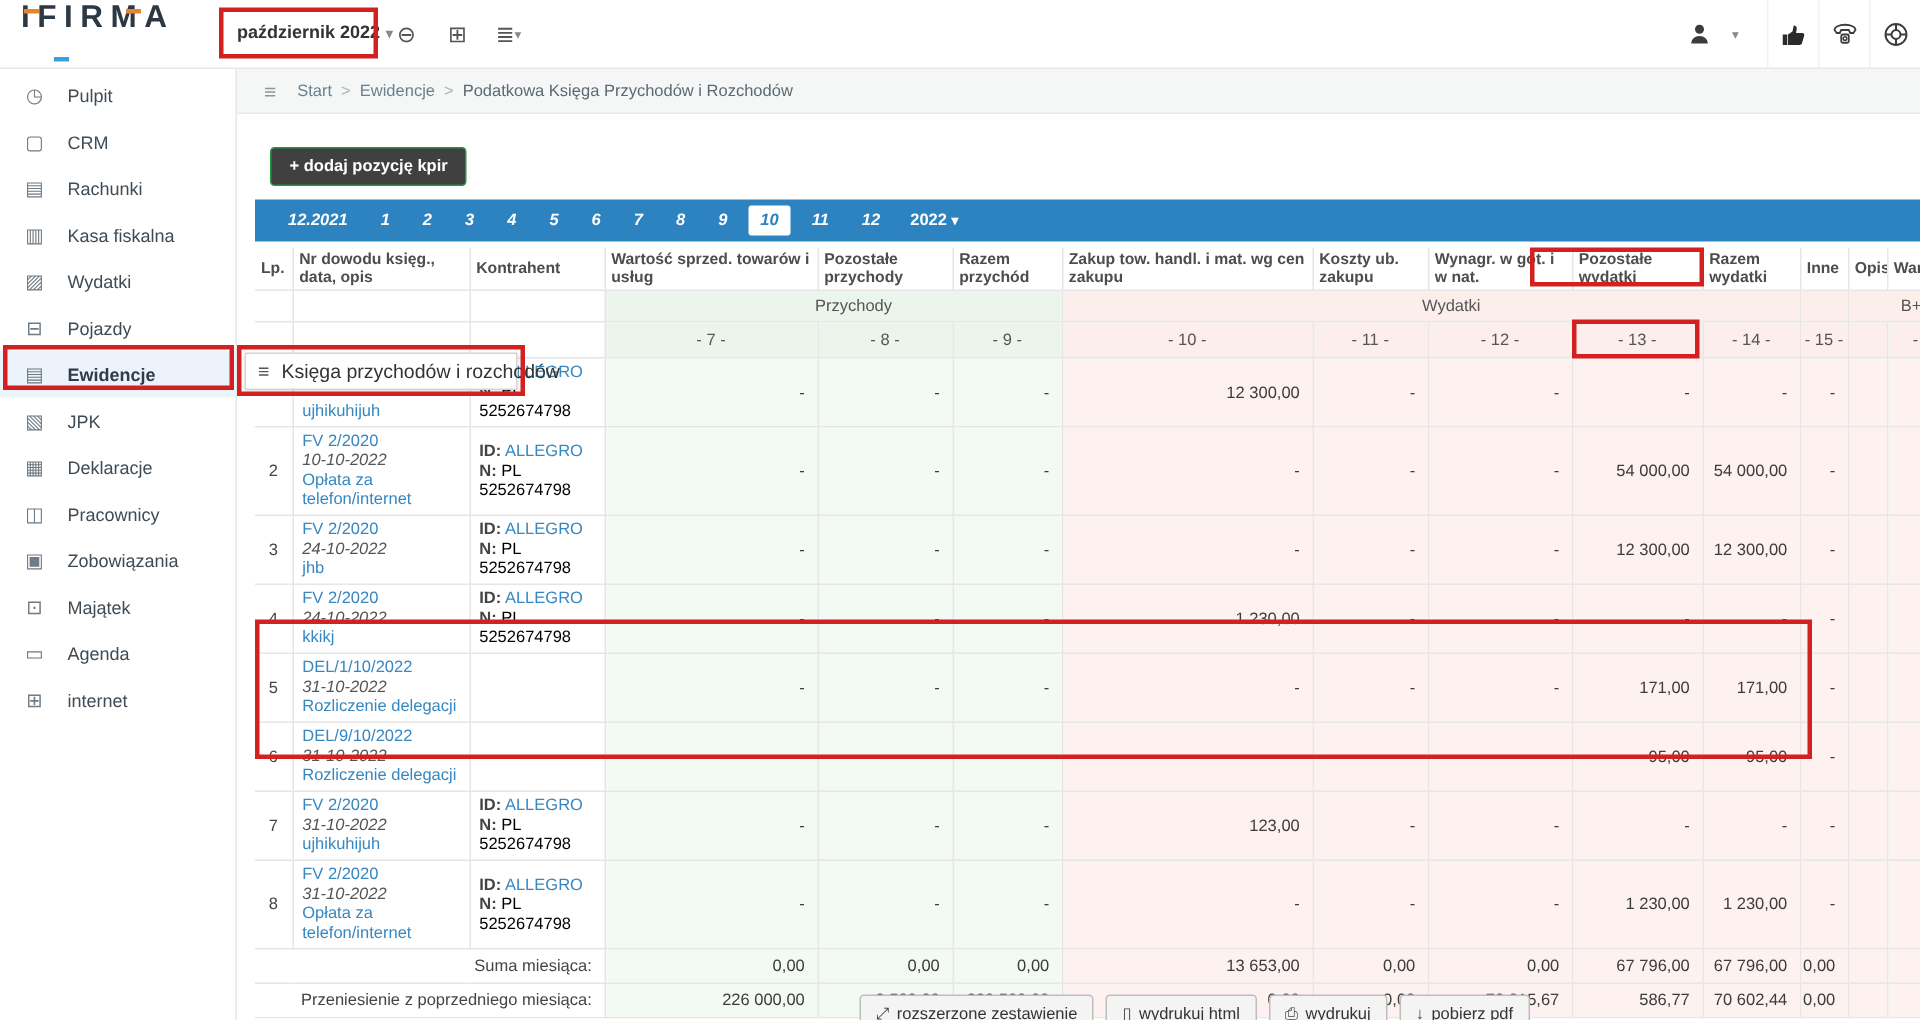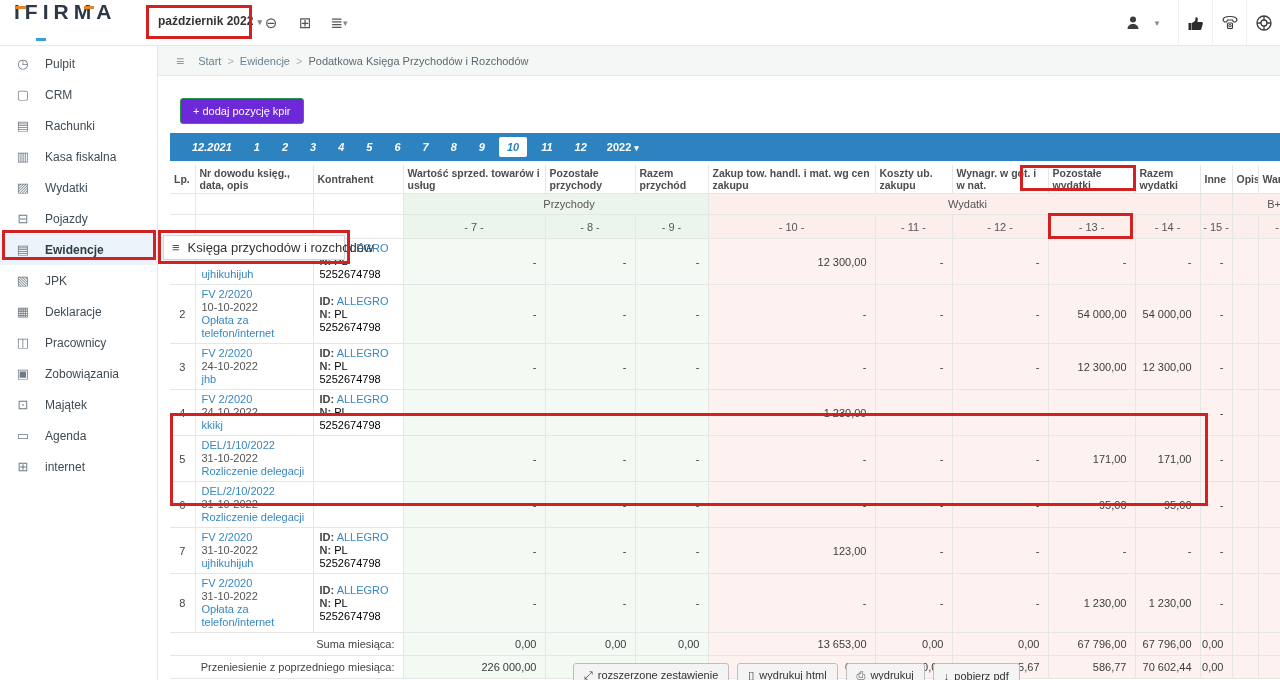--- a/index.html
+++ b/index.html
@@ -38,22 +38,22 @@
   
   .bc-strip { position:absolute; left:158px; top:46px; width:1122px; height:30px; background:#f5f7f7;
     border-bottom:1px solid #e6eaea; display:flex; align-items:center; font-size:11px; color:#8a9aa0; }
   .bc-ham { font-size:14px; color:#8a9aa0; margin:0 14px 0 18px; cursor:pointer; }
   .bc-link { color:#67828f; cursor:pointer; }
   .bc-sep { margin:0 6px; color:#aab6ba; }
   .bc-last { color:#5a6a70; }
 
   .content { position:absolute; left:158px; top:76px; width:1122px; height:604px; background:#fff; }
 
-  .add-btn { position:absolute; left:22px; top:22px; background:#6d28d9; border:1px solid #239644;
-    color:#fff; font-size:11px; font-weight:normal; padding:6px 12px; border-radius:3px; cursor:pointer; }
+  .add-btn { position:absolute; left:22px; top:22px; background:#404040; border:1px solid #239644;
+    color:#fff; font-size:11px; font-weight:bold; padding:6px 12px; border-radius:3px; cursor:pointer; }
 
   .month-bar { position:absolute; left:12px; top:57px; width:1110px; height:28px; background:#2d82c0;
     display:flex; align-items:center; padding-left:14px; }
   .mtab { color:#fff; font-size:11px; font-weight:bold; padding:4px 8px; margin-right:6px;
     cursor:pointer; border-radius:2px;font-style:italic; }
   .mtab.selected { background:#fff; color:#2d82c0; }
   .myear { color:#fff; font-size:11px; font-weight:bold; margin-left:6px; cursor:pointer; }
   .myear .caret { font-size:9px; }
 
   
@@ -67,21 +67,21 @@
   td.g { background:#f3f9f3; }
   td.p { background:#fdf2ef; }
   td.gh { background:#ecf5ec; }
   td.ph { background:#fbeeeb; }
   .drow td { height:44px; vertical-align:middle; }
   td.c-lp { text-align:center; color:#444; }
   td.c-nr { padding:3px 6px; }
   td.c-k { padding:3px 6px; }
   .lnk { color:#3787c0; cursor:pointer; }
   .dline { display:block; line-height:13px; min-height:13px; }
-  .date { color:#555; }
+  .date { color:#555;font-style:italic; }
   .kb { font-weight:bold; color:#444; }
   td.num { text-align:right; padding-right:8px; color:#3c3c3c; }
   .srow td { height:23px; }
   .srow td.slabel { text-align:right; padding-right:8px; color:#444; background:#fff; }
   .br-cell { text-align:right; padding-right:6px; }
   .help-dot { display:inline-block; width:12px; height:12px; line-height:12px; border-radius:50%;
     background:#3c3c3c; color:#fff; font-size:9px; font-weight:bold; text-align:center; margin-left:3px; }
 
   
   .flyout { position:absolute; left:163px; top:235px; width:182px; height:25px; background:#fff;
@@ -424,21 +424,21 @@
           <td class="p num">171,00</td>
           <td class="p num">171,00</td>
           <td class="p num">-</td>
           <td class="p"></td>
             <td class="p"></td>
         </tr>
 
         <tr class="drow">
           <td class="c-lp">6</td>
           <td class="c-nr">
-              <span class="dline lnk">DEL/2/10/2022</span>
+              <span class="dline lnk">DEL/9/10/2022</span>
               <span class="dline date">31-10-2022</span>
               <span class="dline lnk">Rozliczenie delegacji</span>
             </td>
           <td class="c-k"></td>
           <td class="g num">-</td>
           <td class="g num">-</td>
           <td class="g num">-</td>
           <td class="p num">-</td>
           <td class="p num">-</td>
           <td class="p num">-</td>

